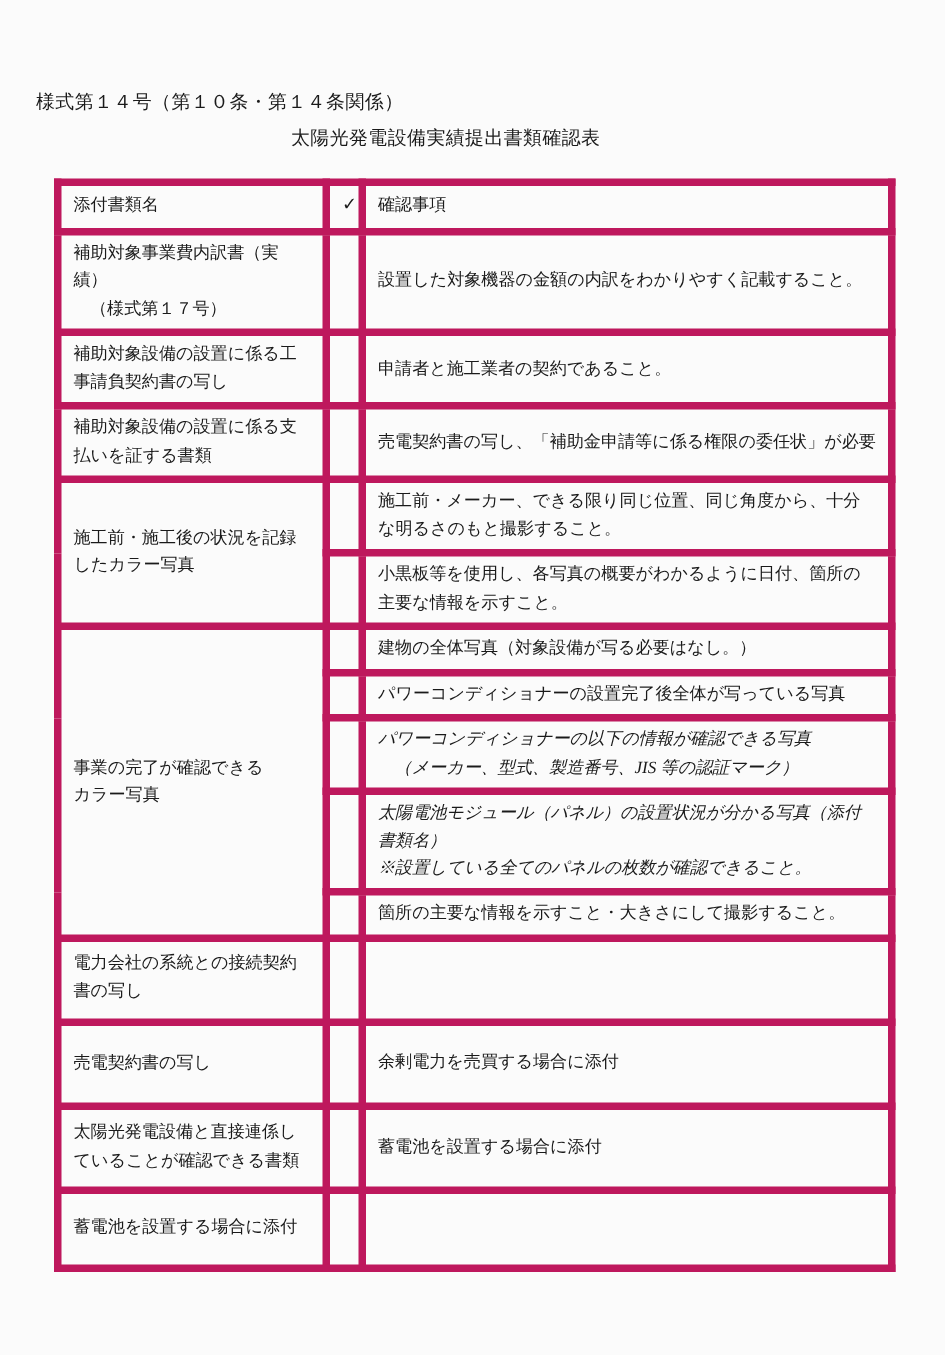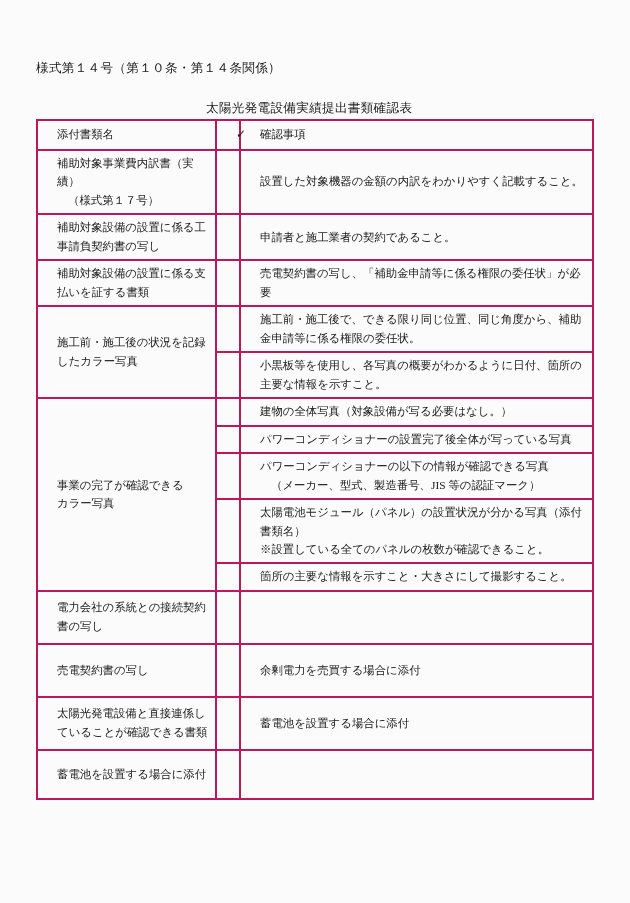--- a/index.html
+++ b/index.html
@@ -18,35 +18,35 @@
   .page {
     position: relative;
     width: 630px;
     height: 903px;
     box-sizing: border-box;
   }
 
   
   .title-block {
     position: absolute;
-    left: 36px;
+    left: 24px;
     top: 58px;
     width: 556px;
   }
   .form-no {
     font-size: 12.6px;
     line-height: 20px;
     letter-spacing: 0.3px;
     white-space: nowrap;
   }
   .doc-title {
     font-size: 12.6px;
     line-height: 20px;
     letter-spacing: 0.3px;
-    margin-top: 20px;
+    margin-top: 4px;
     padding-left: 170px;
     white-space: nowrap;
   }
 
   
   .check-table {
     position: absolute;
     left: 36px;
     top: 119px;
     width: 556px;
@@ -54,22 +54,22 @@
     table-layout: fixed;
     font-size: 11.4px;
     line-height: 1.62;
   }
   .check-table col.c-doc   { width: 179px; }
   .check-table col.c-check { width: 24px;  }
   .check-table col.c-note  { width: 353px; }
 
   .check-table td,
   .check-table th {
-    border: 2px solid #be185d;
-    padding: 3px 7px 4px 19px;
+    border: 5px solid #be185d;
+    padding: 3px 7px 4px 8px;
     vertical-align: middle;
     text-align: left;
     font-weight: normal;
     word-break: break-all;
     overflow-wrap: anywhere;
   }
 
   .check-table th {
     height: 21px;
   }
@@ -79,29 +79,30 @@
     padding: 0;
   }
   .check-glyph {
     font-family: "DejaVu Sans", sans-serif;
     font-size: 12px;
     font-weight: bold;
     line-height: 1;
   }
 
   
-  .va-top    { vertical-align: top; }
+  .va-top    { vertical-align: top; font-family: Liberation Mono, monospace; }
   .va-middle { vertical-align: middle; }
 
   
   .indent1 { display: block; padding-left: 11px; }
 
   
   .note p {
     margin: 0;
+    font-style: italic;
   }
 </style>
 </head>
 <body>
 
 <div class="page">
 
   <div class="title-block">
     <div class="form-no">様式第１４号（第１０条・第１４条関係）</div>
     <div class="doc-title">太陽光発電設備実績提出書類確認表</div>
@@ -149,21 +150,21 @@
           <span></span>
         </td>
         <td class="note va-middle">売電契約書の写し、「補助金申請等に係る権限の委任状」が必要</td>
       </tr>
 
       <tr>
         <td class="va-middle" rowspan="2">施工前・施工後の状況を記録したカラー写真</td>
         <td class="cell-check">
           <span></span>
         </td>
-        <td class="note va-middle">施工前・施工後で、できる限り同じ位置、同じ角度から、補助金申請等に係る権限の委任状。</td>
+        <td class="note va-middle">施工前・メーカー、できる限り同じ位置、同じ角度から、十分な明るさのもと撮影すること。</td>
       </tr>
       <tr>
         <td class="cell-check">
           <span></span>
         </td>
         <td class="note va-middle">小黒板等を使用し、各写真の概要がわかるように日付、箇所の主要な情報を示すこと。</td>
       </tr>
 
       <tr>
         <td class="va-middle" rowspan="5">

